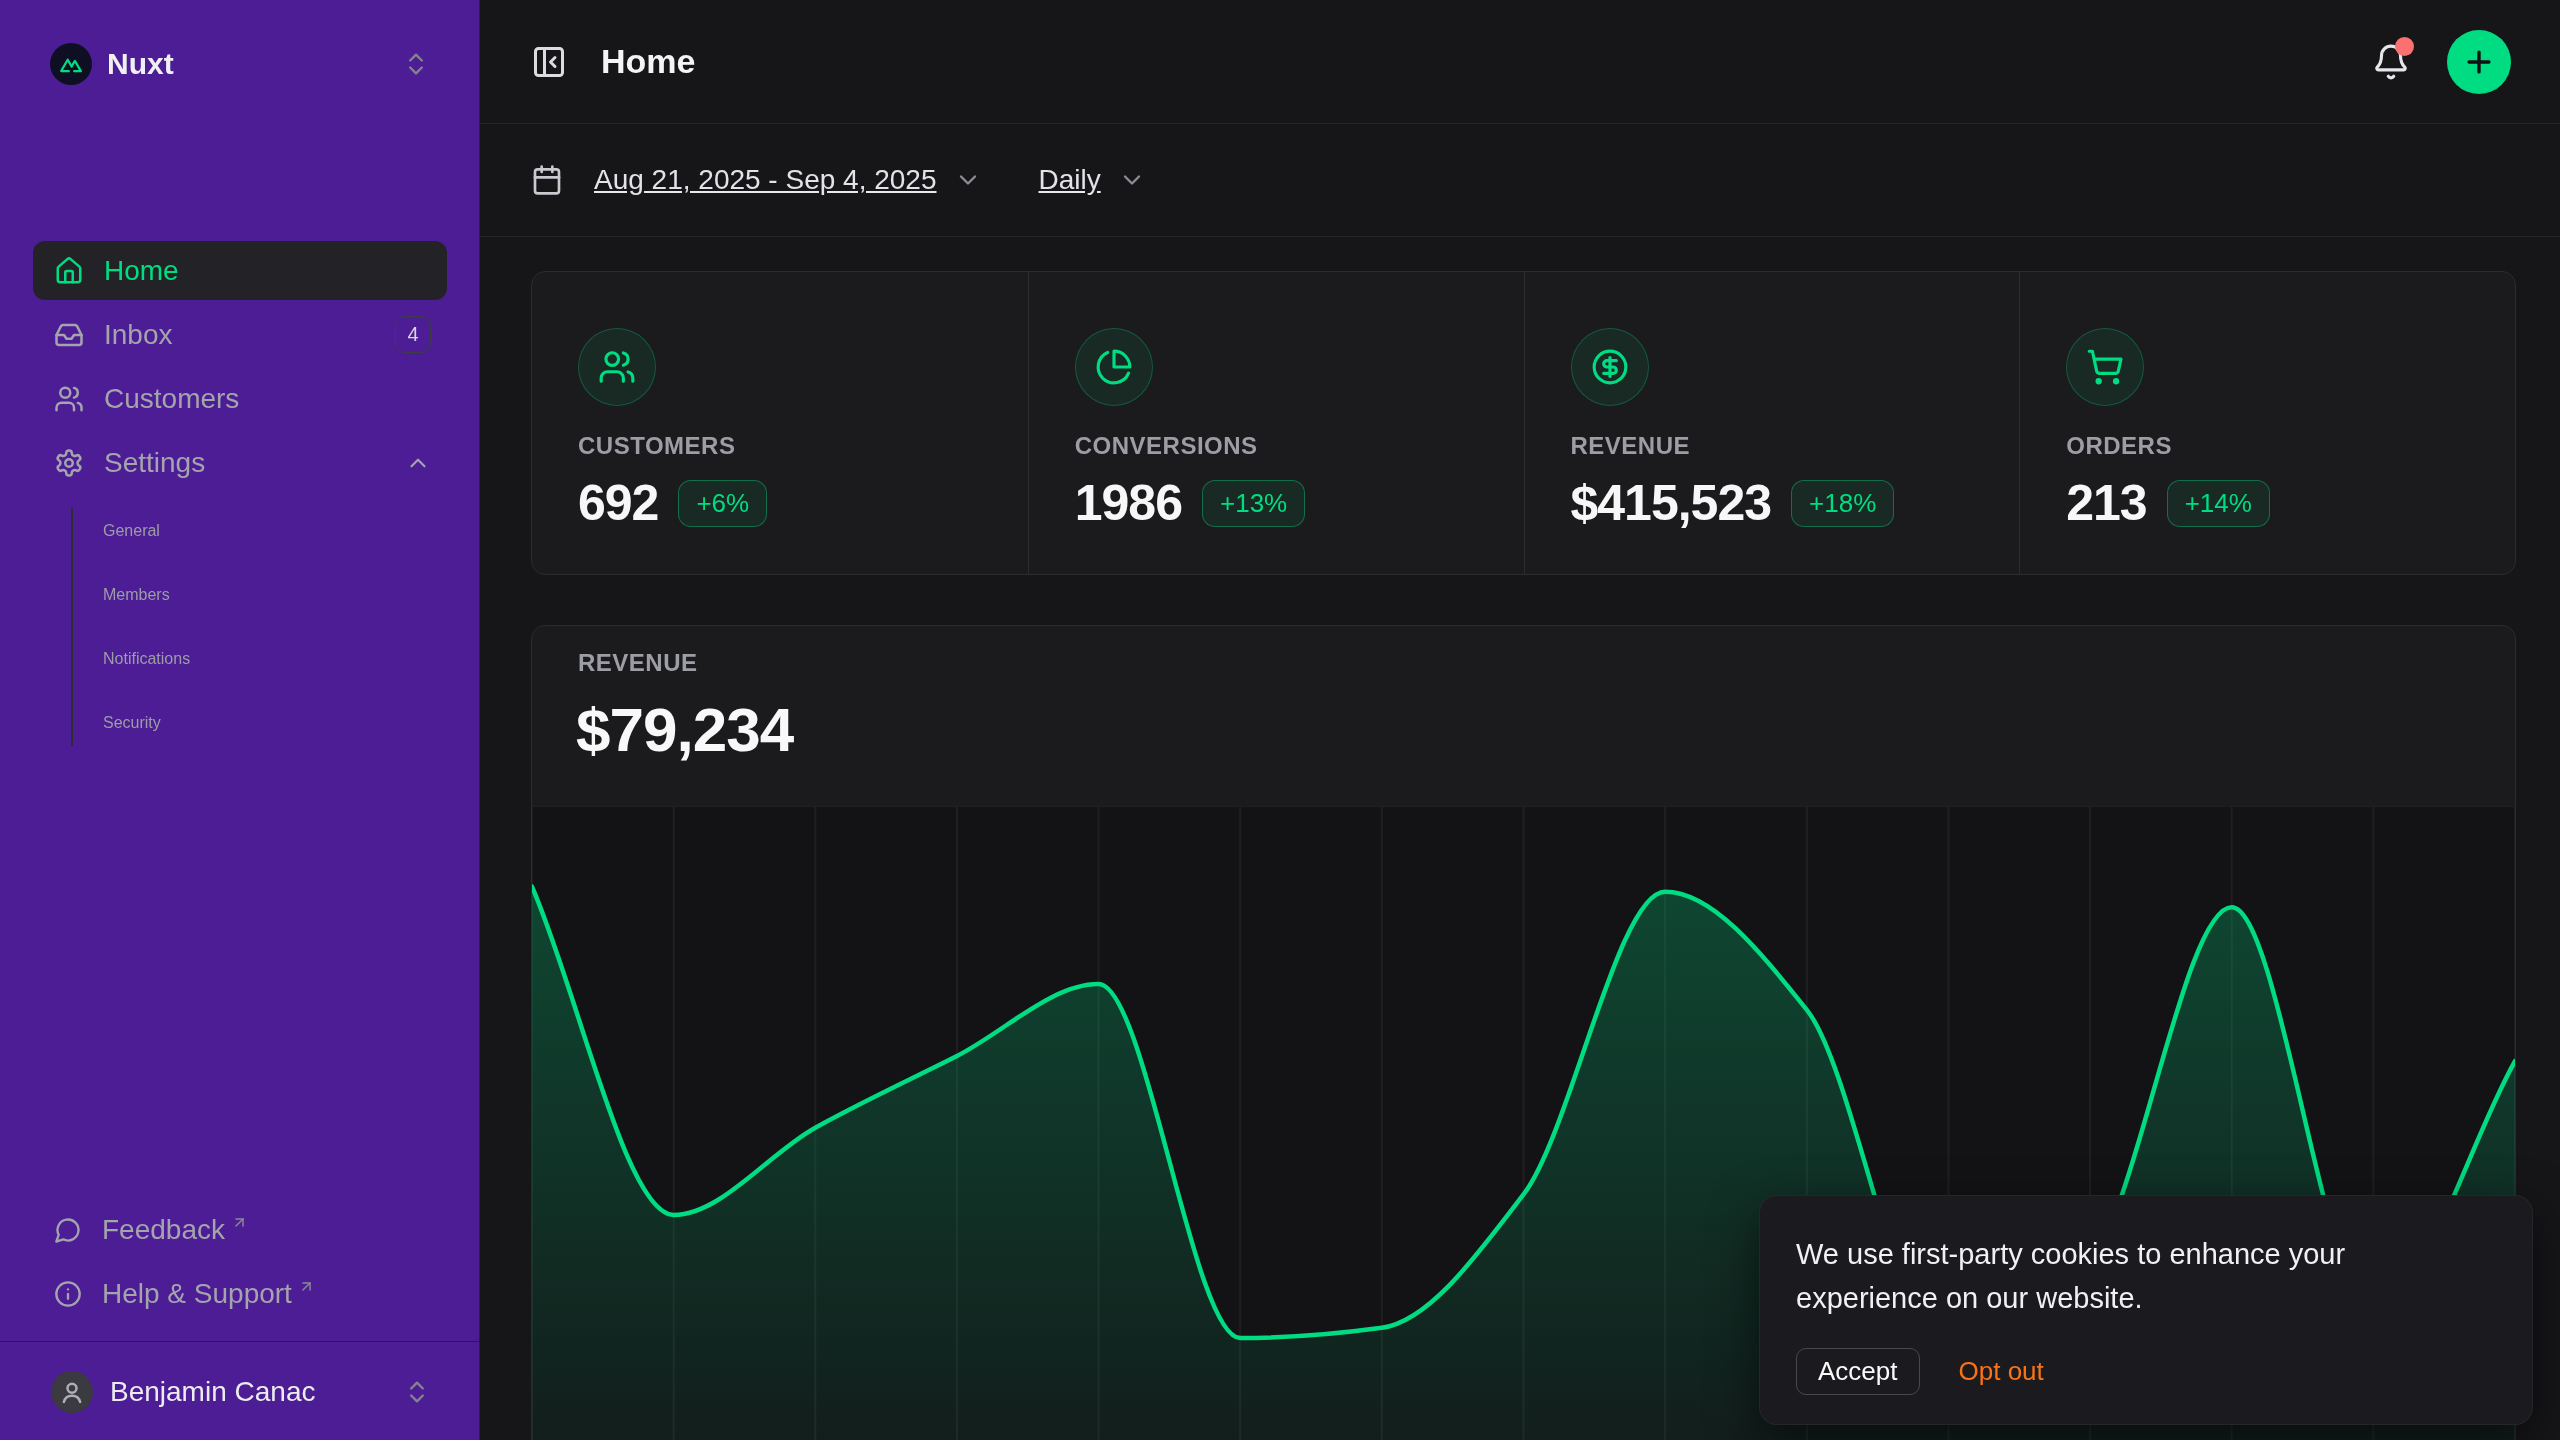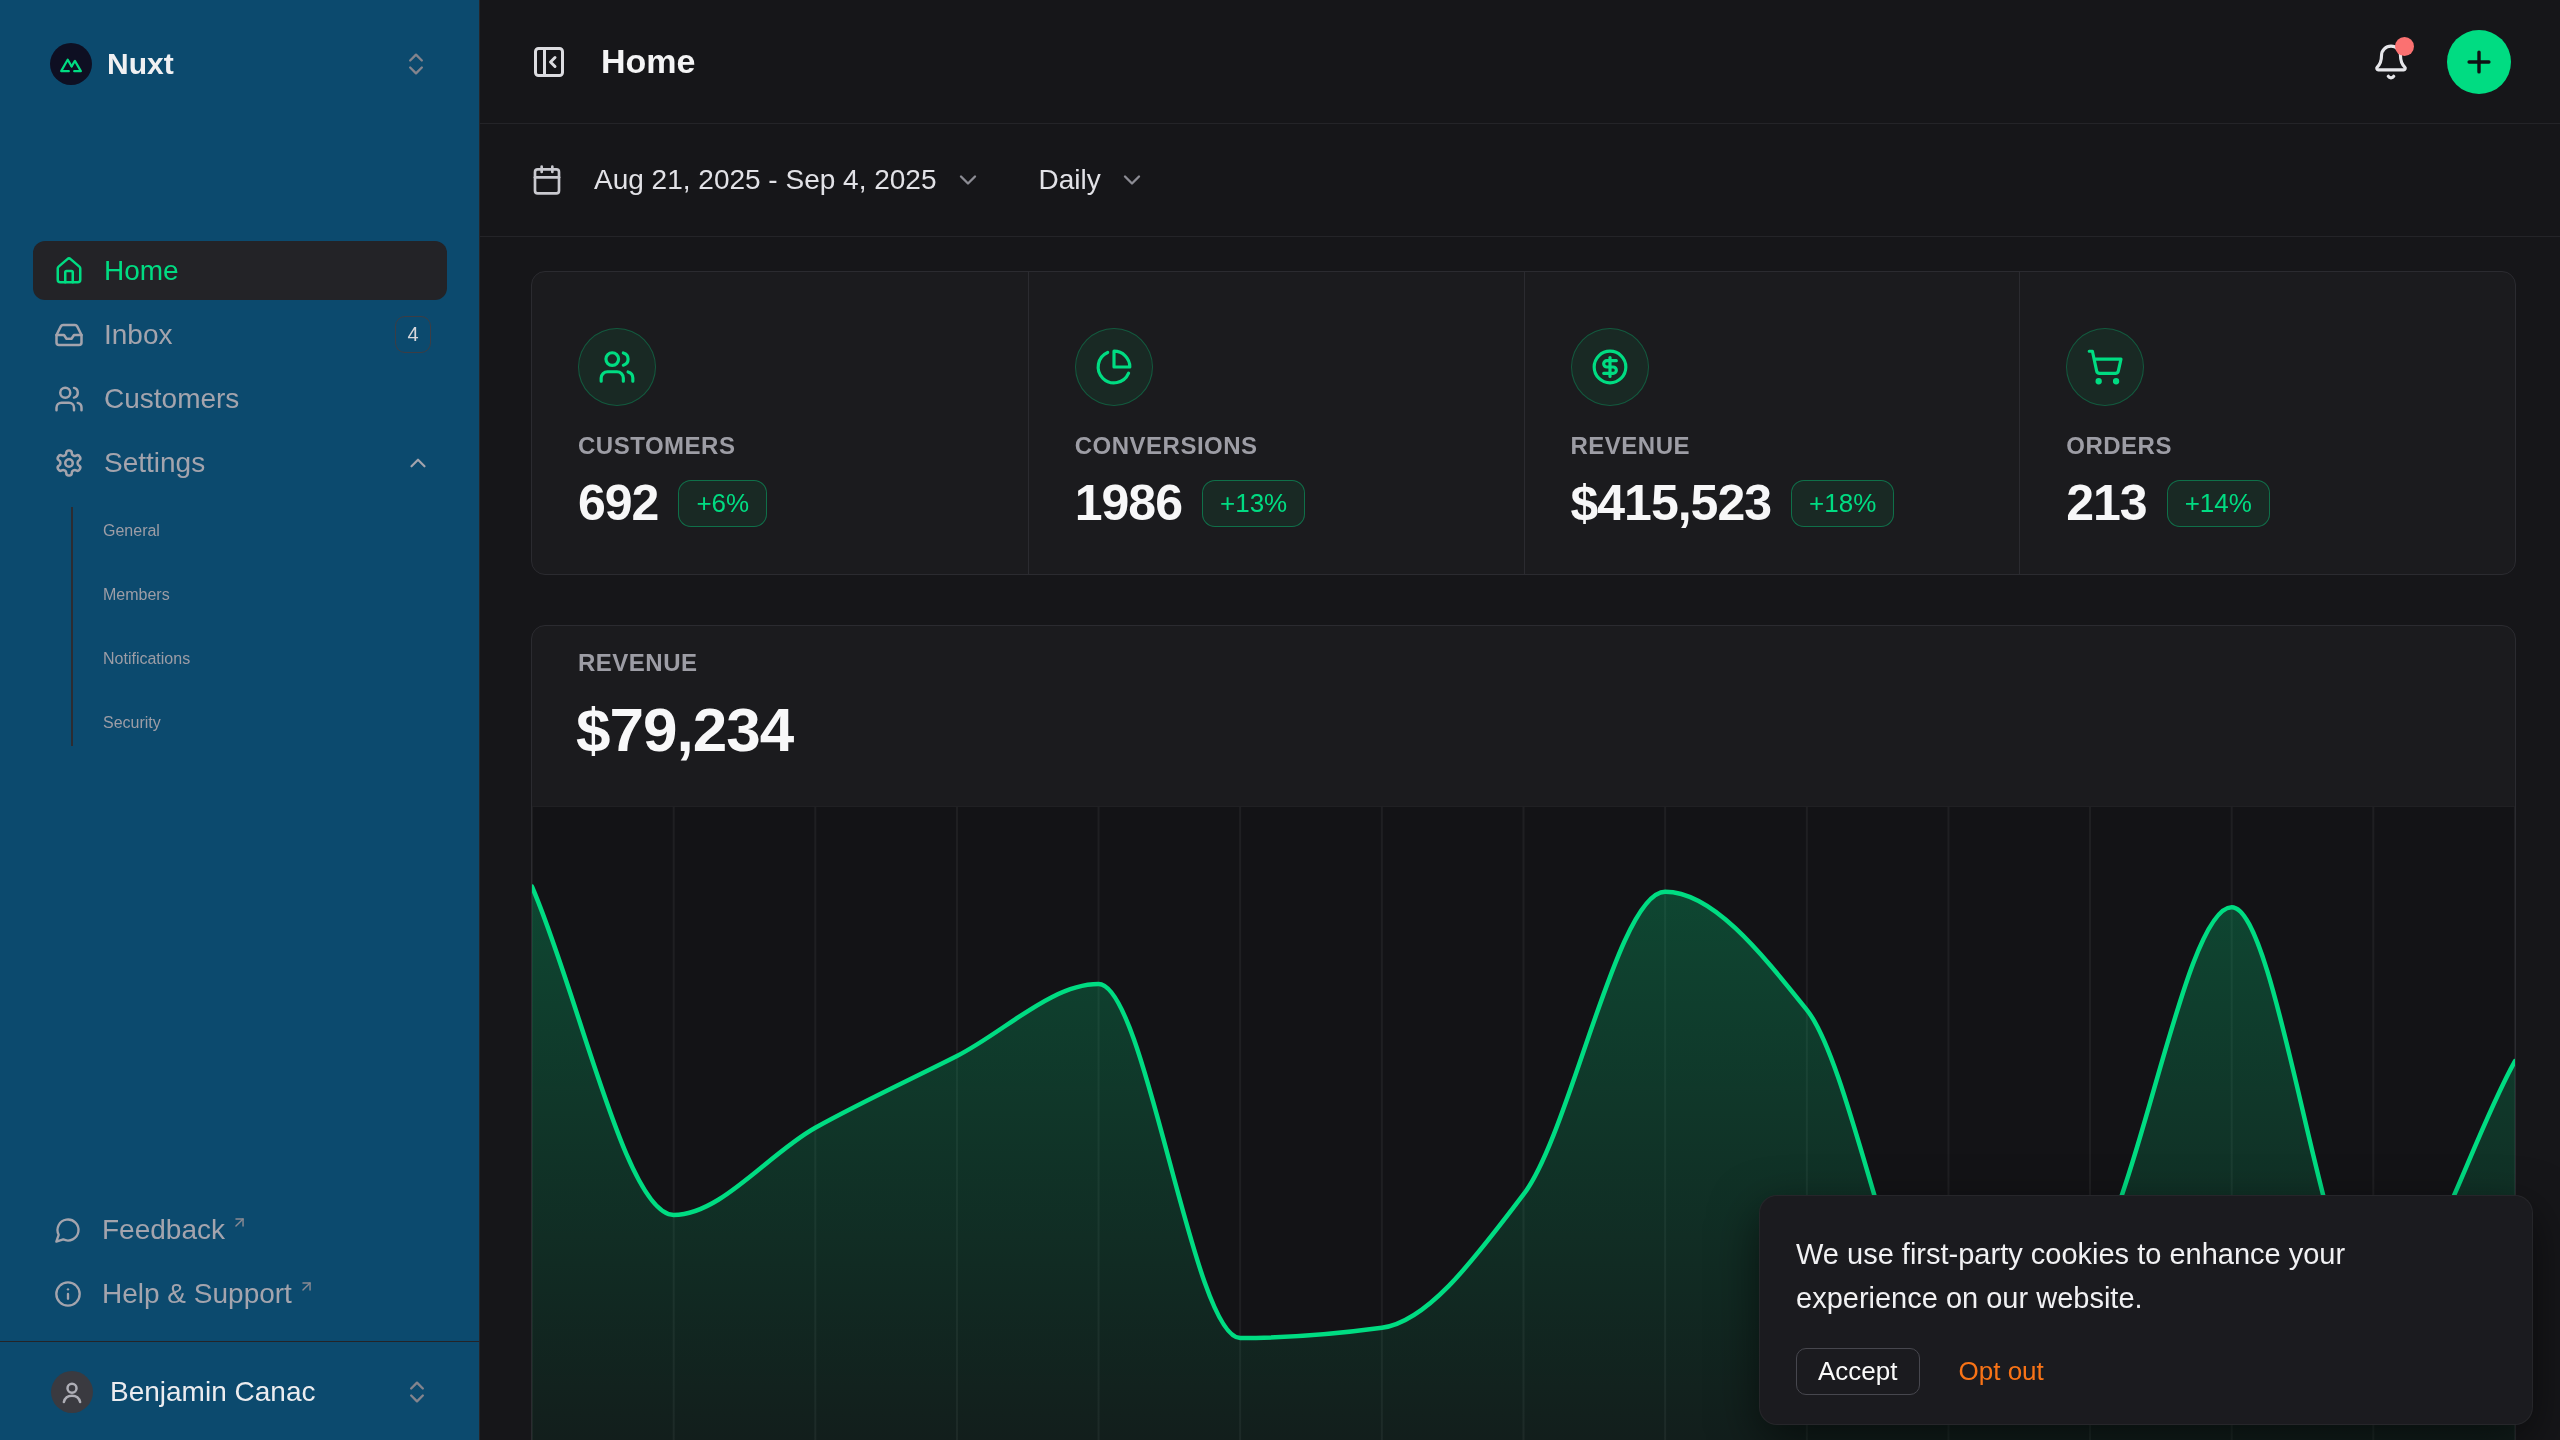--- a/index.html
+++ b/index.html
@@ -5,21 +5,21 @@
   * { margin:0; padding:0; box-sizing:border-box; }
   html,body { width:2560px; height:1440px; overflow:hidden; background:#161619;
     font-family:"Liberation Sans","DejaVu Sans",sans-serif; color:#e9e9ec; }
   .app { position:relative; width:2560px; height:1440px; }
   svg { display:block; }
   .ic { stroke:currentColor; fill:none; stroke-width:2; stroke-linecap:round; stroke-linejoin:round; }
   [data-interactable="true"] { cursor:pointer; }
 
   
   .sidebar { position:absolute; left:0; top:0; width:480px; height:1440px;
-    background:#0c4a6e; border-right:1px solid #26262a; }
+    background:#4c1d95; border-right:1px solid #26262a; }
   .brand { position:absolute; left:50px; top:40px; width:380px; height:48px;
     display:flex; align-items:center; }
   .brand-logo { width:42px; height:42px; border-radius:50%; background:#0e0f22;
     display:flex; align-items:center; justify-content:center; color:#00DC82; flex:none; }
   .brand-name { margin-left:15px; font-size:30px; font-weight:600; color:#f0f0f2; flex:1; }
   .brand .selector-ic { color:#84848d; }
 
   .searchbox { position:absolute; left:33px; top:145px; width:413px; height:62px;
     background:#1f1f23; border:1px solid #2f2f35; border-radius:12px;
     display:flex; align-items:center; padding:0 12px 0 22px; }
@@ -76,21 +76,21 @@
   .page-title { margin-left:34px; font-size:34px; font-weight:700; color:#f4f4f5; flex:1; }
   .bell-wrap { position:relative; width:38px; color:#e6e6ea; flex:none; margin-right:37px; }
   .bell-dot { position:absolute; right:-4px; top:-6px; width:19px; height:19px;
     border-radius:50%; background:#fb7171; }
   .add-btn { width:64px; height:64px; border-radius:50%; background:#00DC82;
     color:#101114; display:flex; align-items:center; justify-content:center; flex:none; }
   .add-btn svg { width:34px; }
   .add-btn .ic { stroke-width:2.4; }
 
   .toolbar { position:absolute; left:0; top:124px; right:0; height:113px;
-    border-bottom:1px solid #242428; display:flex; align-items:center; padding-left:51px; }
+    border-bottom:1px solid #242428; display:flex; align-items:center; padding-left:51px;text-decoration:underline; }
   .range-btn, .gran-btn { display:flex; align-items:center; color:#e2e2e7; }
   .range-btn .t-ic { width:32px; color:#c9c9cf; }
   .range-label { margin-left:31px; font-size:28px; font-weight:500; }
   .t-chev { width:28px; color:#8c8c94; margin-left:17px; }
   .gran-btn { margin-left:57px; }
   .gran-label { font-size:28px; font-weight:500; }
 
   
   .stats { position:absolute; left:51px; top:271px; width:1985px; height:304px;
     background:#1b1b1e; border:1px solid #2b2b30; border-radius:14px;

